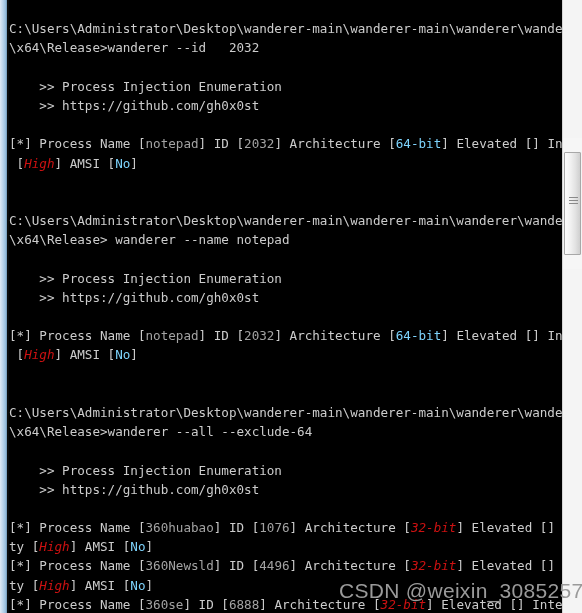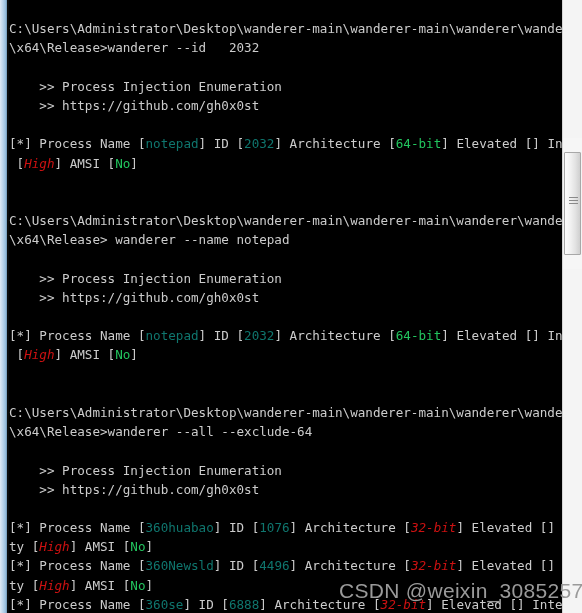--- a/index.html
+++ b/index.html
@@ -45,22 +45,22 @@
     line-height: 19.2px;
     white-space: pre;
     letter-spacing: 0px;
     z-index: 3;
   }
   .line {
     height: 19.2px;
     white-space: pre;
   }
   .c-white   { color: #cccccc; }
-  .c-cyan    { color: #0f766e; }
-  .c-green   { color: #22c55e; }
+  .c-cyan    { color: #a3a3a3; }
+  .c-green   { color: #7dd3fc; }
   .c-red     { color: #cc1111; font-style: italic; }
 
   
   .scrollbar {
     position: absolute;
     right: 0;
     top: 0;
     width: 19px;
     height: 613px;
     background: #f0f0f0;

